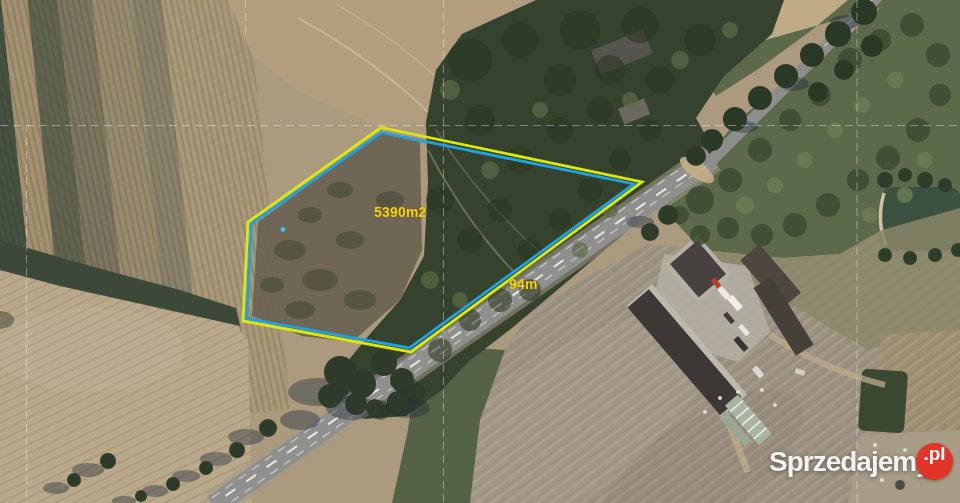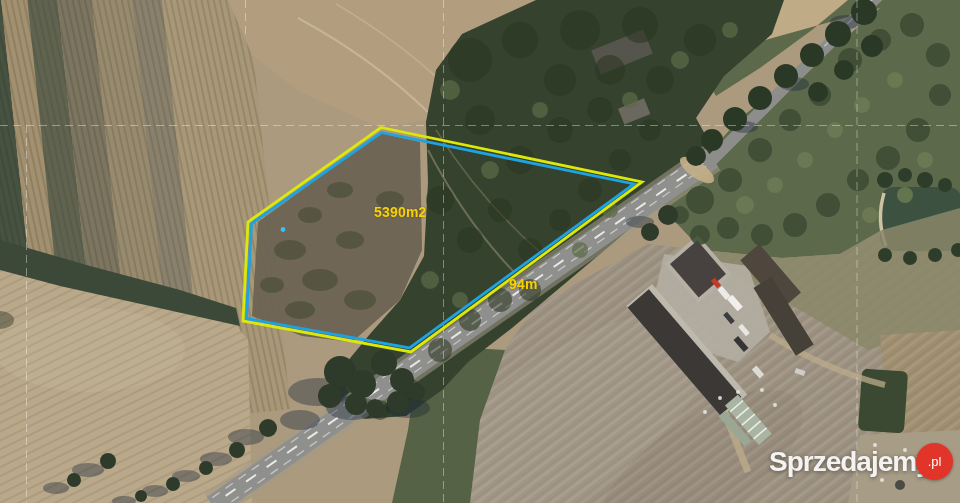--- a/index.html
+++ b/index.html
@@ -15,22 +15,22 @@
   }
   .area-label{left:374px;top:204px;}
   .frontage-label{left:509px;top:276px;}
   .watermark{position:absolute;left:769px;top:446px;width:190px;height:44px;}
   .wm-text{
     font-size:28px;font-weight:bold;color:#f4f3f1;letter-spacing:-1px;
     text-shadow:0 1px 4px rgba(0,0,0,.45);
   }
   .wm-badge{
     position:absolute;left:147px;top:-3px;width:37px;height:37px;border-radius:50%;
-    background:#e2352a;color:#ffffff;font-size:13px;font-weight:normal;
-    display:flex;align-items:center;justify-content:center;
+    background:#e2352a;color:#ffffff;font-size:19px;font-weight:bold;
+    display:flex;align-items:flex-start;justify-content:center;
     box-shadow:0 1px 3px rgba(0,0,0,.35);
   }
 </style>
 </head>
 <body>
 
 <div class="stage">
 <svg width="960" height="503" viewBox="0 0 960 503">
   <defs>
     <filter id="soft" x="-2%" y="-2%" width="104%" height="104%">

